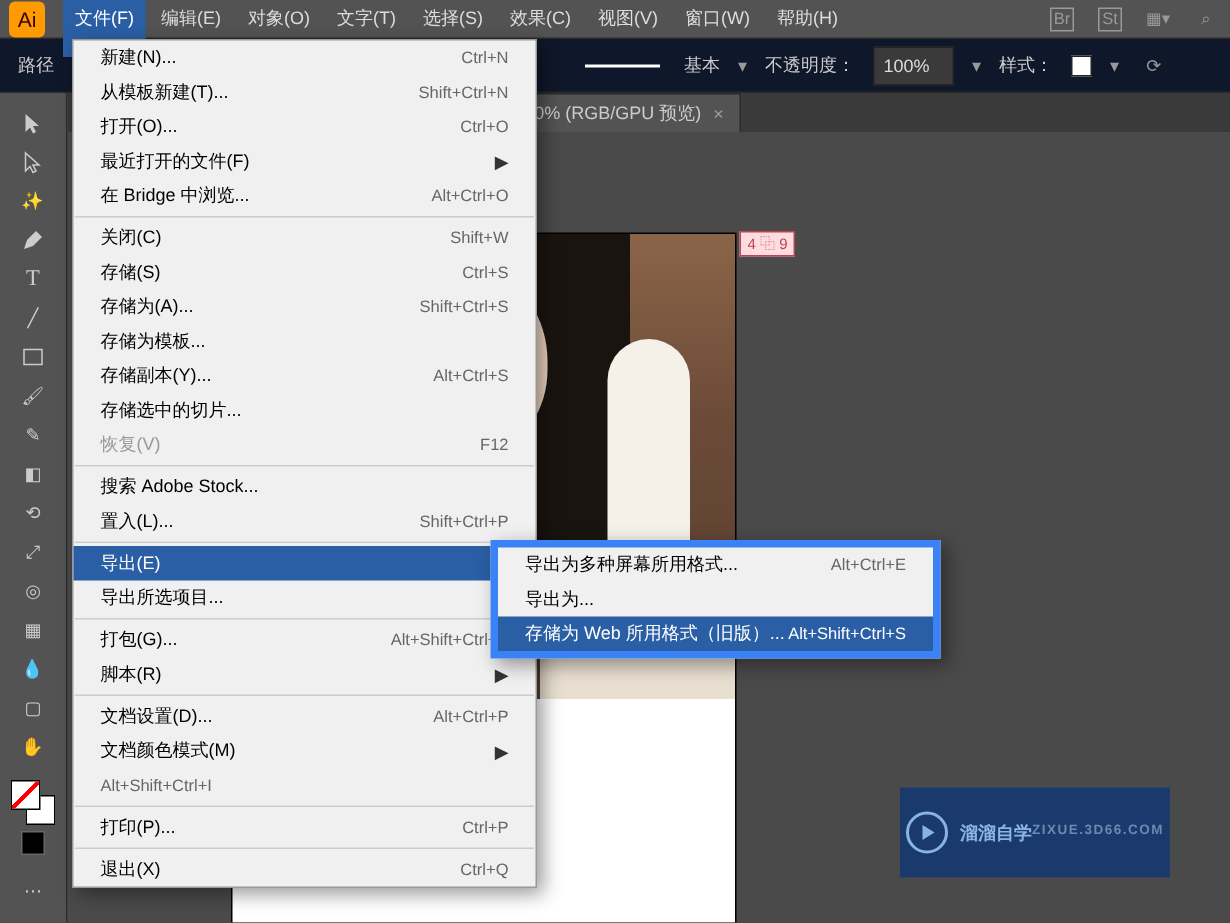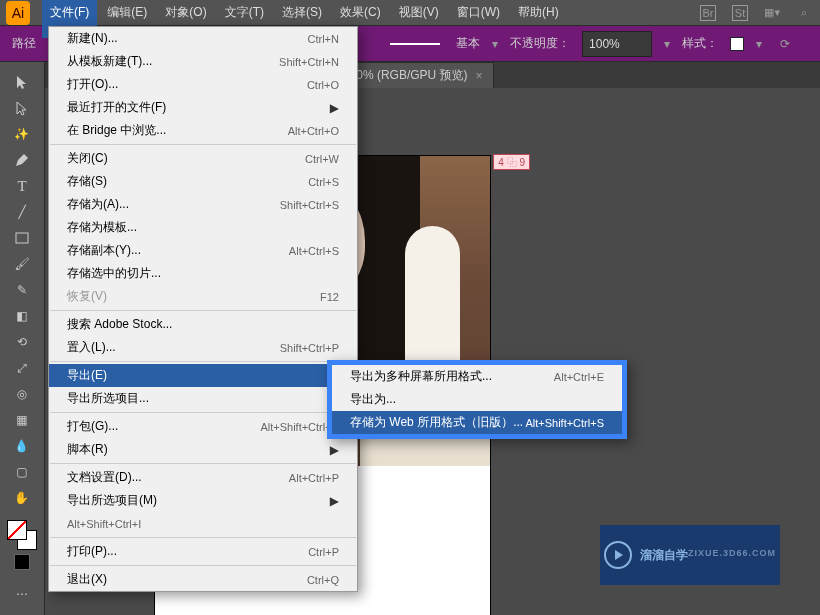--- a/index.html
+++ b/index.html
@@ -4,23 +4,23 @@
 <style>
 *{margin:0;padding:0;box-sizing:border-box;font-family:"Microsoft YaHei",Arial,sans-serif;font-size:12px;user-select:none}
 body{background:#4a4a4a;width:820px;height:615px;overflow:hidden;position:relative}
 .menubar{height:26px;background:#535353;display:flex;align-items:center;padding-left:6px;border-bottom:1px solid #2a2a2a}
 .app-icon{width:24px;height:24px;background:#ff9a00;border-radius:4px;display:flex;align-items:center;justify-content:center;color:#330000;font-weight:normal;font-size:14px;margin-right:12px}
 .menu-items{display:flex;gap:2px;color:#ddd}
 .menu-item{padding:17px 8px;cursor:pointer}
 .menu-item.active{background:#2a5fa5;color:#fff}
 .menubar-icons{margin-left:auto;display:flex;gap:16px;padding-right:8px;color:#999}
 .mb-ico{width:16px;height:16px;display:flex;align-items:center;justify-content:center;font-size:11px}
-.ctrl-row{height:36px;background:#701a75;display:flex;align-items:center;padding:0 12px;gap:12px;color:#ccc;border-bottom:1px solid #2a2a2a}
+.ctrl-row{height:36px;background:#0f172a;display:flex;align-items:center;padding:0 12px;gap:12px;color:#ccc;border-bottom:1px solid #2a2a2a}
 .ctrl-label{color:#ccc}
-.ctrl-input{background:#3a3a3a;border:1px solid #222;color:#ddd;padding:12px 6px;width:70px;height:20px}
+.ctrl-input{background:#3a3a3a;border:1px solid #222;color:#ddd;padding:12px 6px;width:54px;height:20px}
 .ctrl-line{width:50px;height:2px;background:#fff;margin-right:4px}
 .ctrl-sw{width:14px;height:14px;background:#fff;border:1px solid #222}
 .main{display:flex;height:calc(100% - 62px)}
 .toolcol{width:45px;background:#535353;border-right:1px solid #2a2a2a;display:flex;flex-direction:column;align-items:center;padding-top:8px;gap:2px}
 .tool{width:24px;height:24px;display:flex;align-items:center;justify-content:center;color:#ccc;cursor:pointer;position:relative}
 .tool svg{width:16px;height:16px;fill:#ccc}
 .swatches{width:30px;height:30px;position:relative;margin-top:8px}
 .sw-f{position:absolute;top:0;left:0;width:20px;height:20px;background:#fff;border:1px solid #000}
 .sw-b{position:absolute;bottom:0;right:0;width:20px;height:20px;background:#fff;border:1px solid #000}
 .sw-f::after{content:"";position:absolute;left:0;top:0;right:0;bottom:0;background:linear-gradient(135deg,transparent 45%,red 45%,red 55%,transparent 55%)}
@@ -174,21 +174,21 @@
       <span class="dd-label">最近打开的文件(F)</span>
       <span class="dd-arrow">▶</span>
     </div>
     <div class="dd-row">
       <span class="dd-label">在 Bridge 中浏览...</span>
       <span class="dd-shortcut">Alt+Ctrl+O</span>
     </div>
     <div class="dd-sep"></div>
     <div class="dd-row">
       <span class="dd-label">关闭(C)</span>
-      <span class="dd-shortcut">Ctrl+W</span>
+      <span class="dd-shortcut">Shift+W</span>
     </div>
     <div class="dd-row">
       <span class="dd-label">存储(S)</span>
       <span class="dd-shortcut">Ctrl+S</span>
     </div>
     <div class="dd-row">
       <span class="dd-label">存储为(A)...</span>
       <span class="dd-shortcut">Shift+Ctrl+S</span>
     </div>
     <div class="dd-row">
@@ -229,21 +229,21 @@
     <div class="dd-row">
       <span class="dd-label">脚本(R)</span>
       <span class="dd-arrow">▶</span>
     </div>
     <div class="dd-sep"></div>
     <div class="dd-row">
       <span class="dd-label">文档设置(D)...</span>
       <span class="dd-shortcut">Alt+Ctrl+P</span>
     </div>
     <div class="dd-row">
-      <span class="dd-label">导出所选项目(M)</span>
+      <span class="dd-label">文档颜色模式(M)</span>
       <span class="dd-arrow">▶</span>
     </div>
     <div class="dd-row">
       <span class="dd-shortcut">Alt+Shift+Ctrl+I</span>
     </div>
     <div class="dd-sep"></div>
     <div class="dd-row">
       <span class="dd-label">打印(P)...</span>
       <span class="dd-shortcut">Ctrl+P</span>
     </div>

